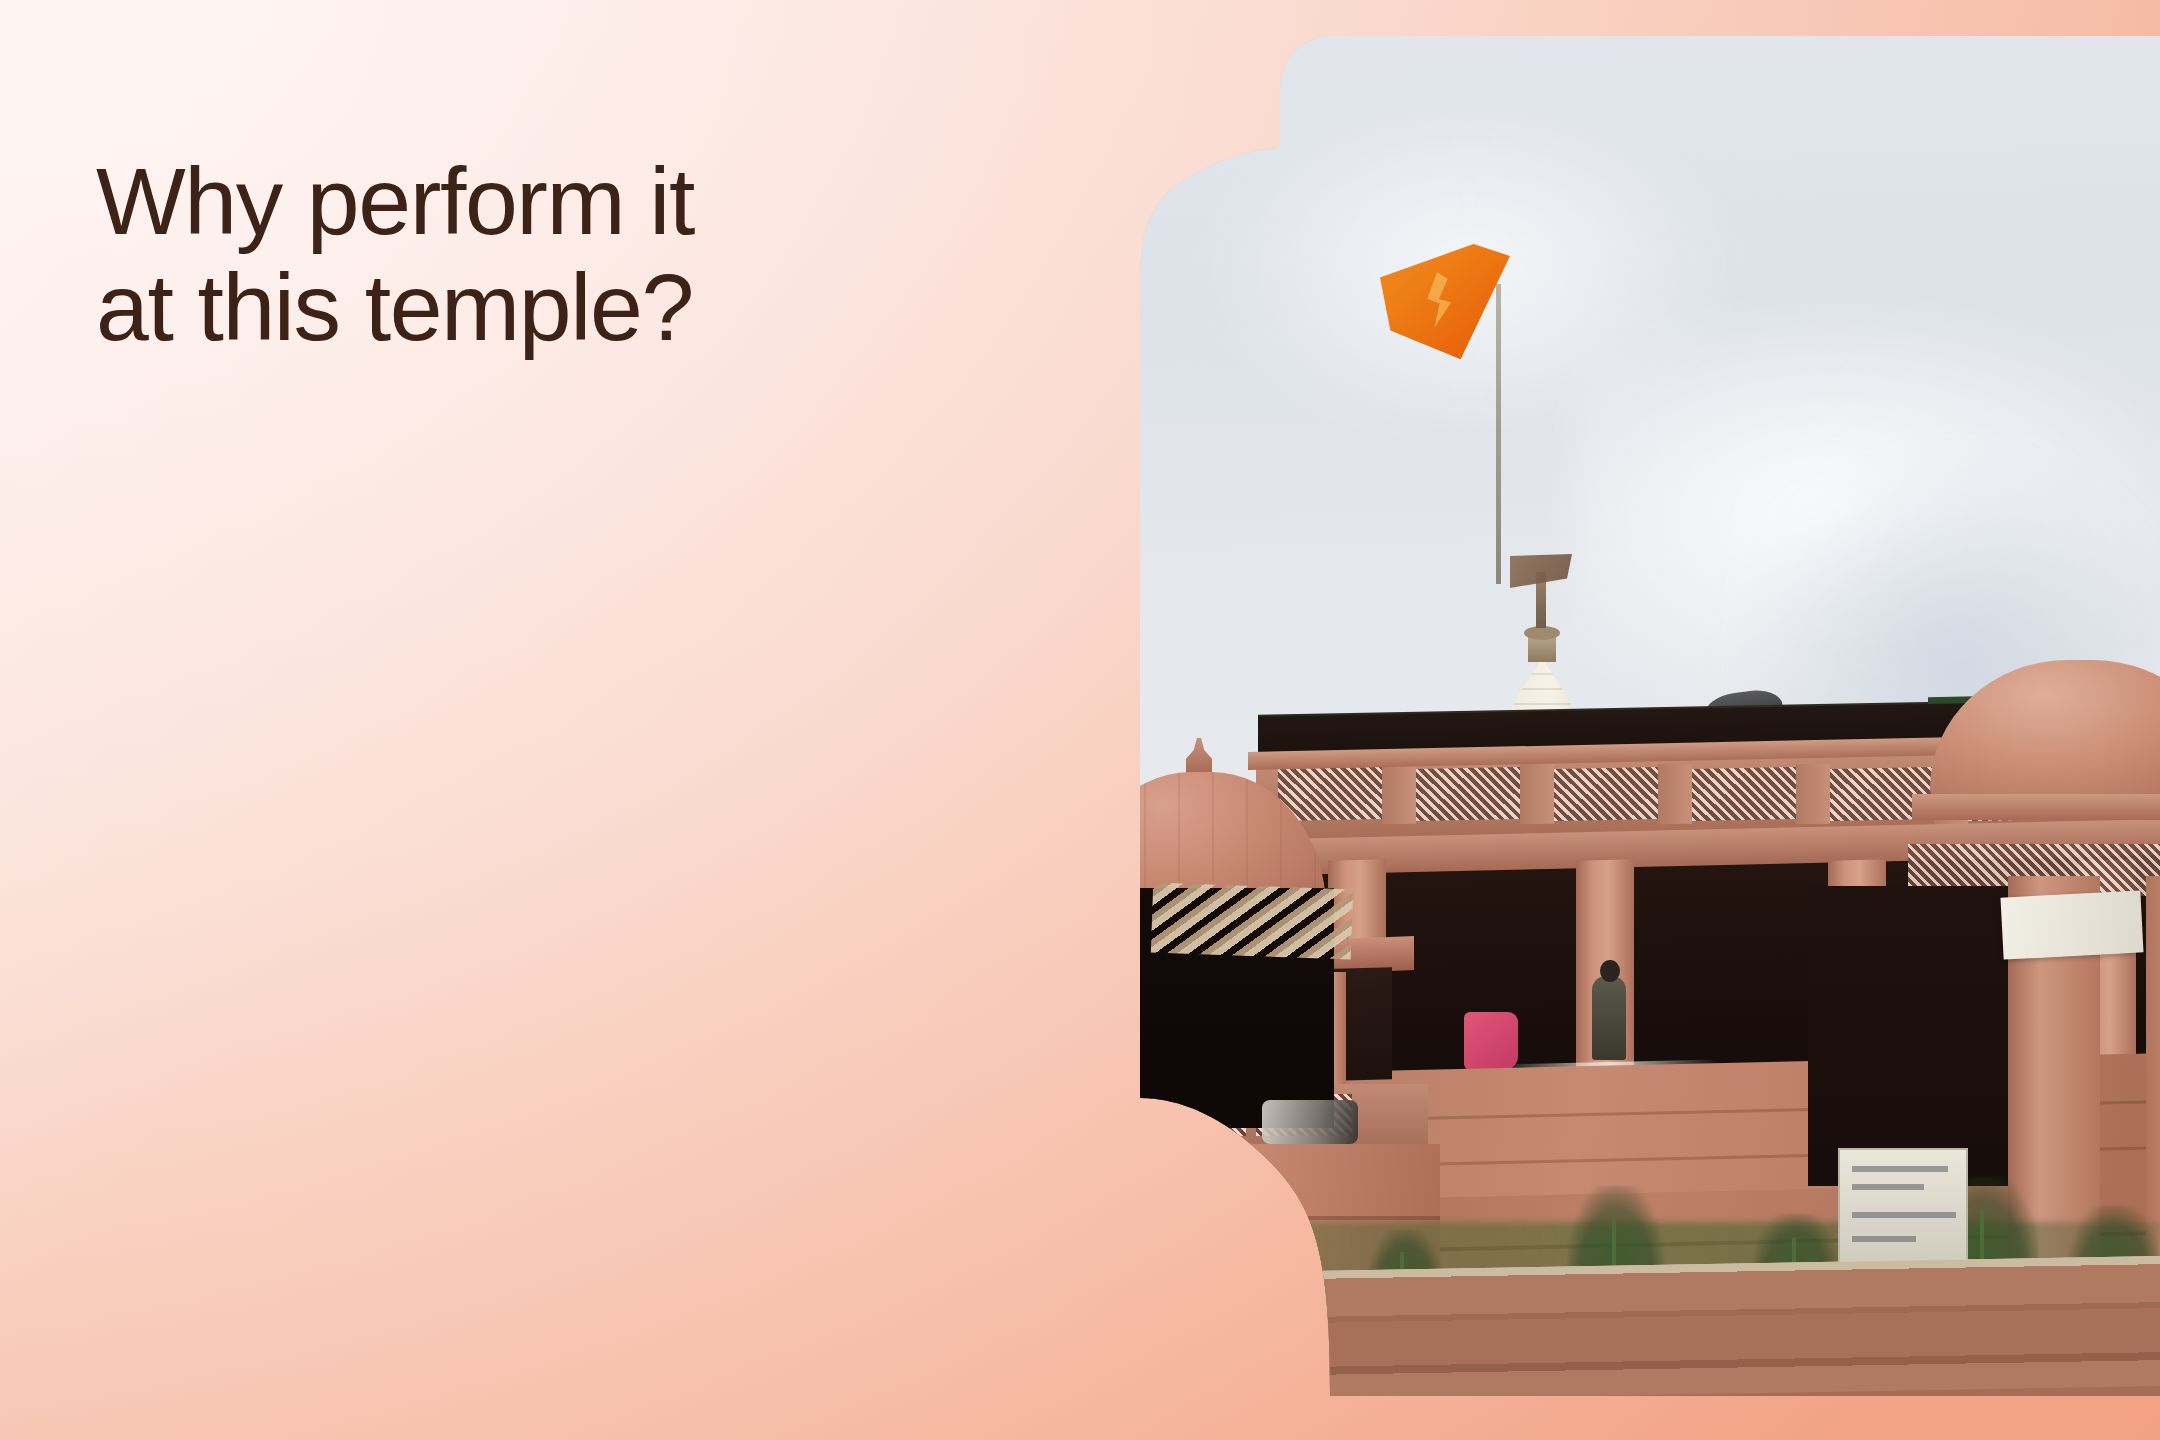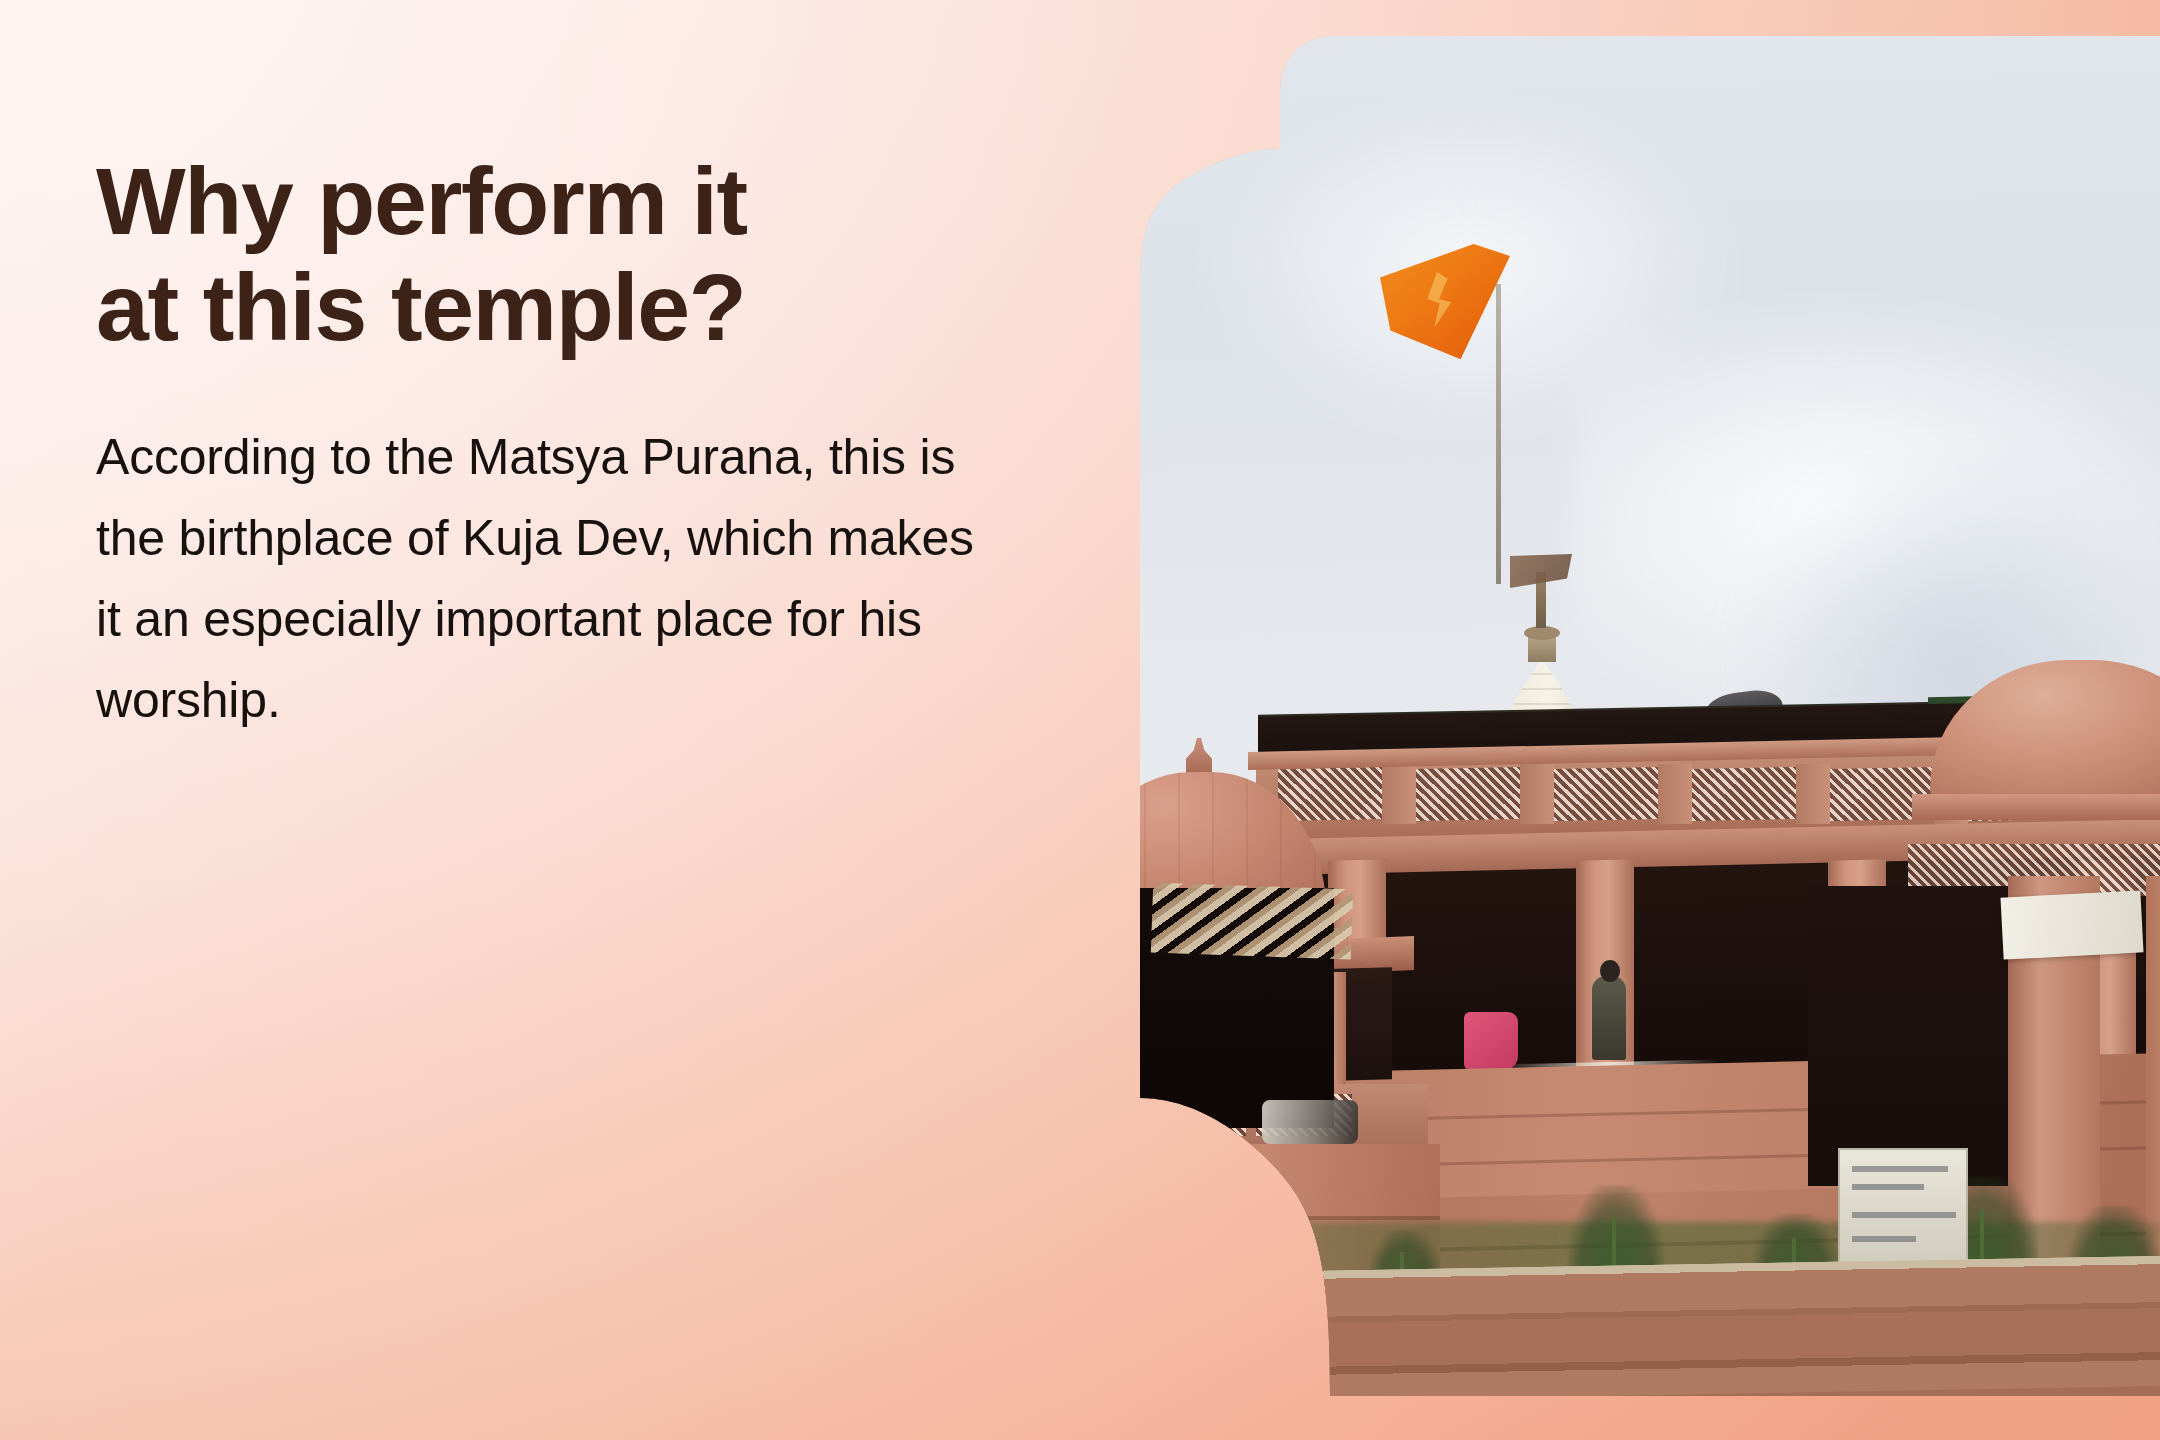--- a/index.html
+++ b/index.html
@@ -21,21 +21,21 @@
     background:linear-gradient(128deg, rgba(255,248,246,0.65) 0%, rgba(255,240,236,0.15) 32%, rgba(243,160,131,0.22) 78%, rgba(240,150,120,0.38) 100%);
     pointer-events:none;
   }
 
   
   #textcol {
     position:absolute; left:96px; top:148px; width:910px;
     z-index:5;
   }
   #heading {
-    font-size:95px; font-weight:bold; line-height:1.12;
+    font-size:95px; font-weight:normal; line-height:1.12;
     color:#3c2217; letter-spacing:-1.4px;
     white-space:pre-line;
   }
   #body {
     margin-top:56px;
     font-size:50px; line-height:1.62;
     color:#17120f; letter-spacing:-0.2px;
     max-width:905px;
   }
 
@@ -415,21 +415,20 @@
   }
 </style>
 </head>
 <body>
 
 <div id="slide">
 
   <div id="textcol">
     <h1 id="heading" style="color: rgb(60, 34, 23);">Why perform it
 at this temple?</h1>
-    <p id="body" style="color: rgb(23, 18, 15);">According to the Matsya Purana, this is the birthplace of Kuja Dev, which makes it an especially important place for his worship.</p>
   </div>
 
   <div id="photoWrap">
     <div id="photoClip">
       <div id="photoInner" style="position:absolute;inset:0;background:#d9cdb9;overflow:hidden;">
 
         <div class="sky"></div>
         <div class="cloudB"></div>
         <div class="cloudA"></div>
         <div class="cloudC"></div>

